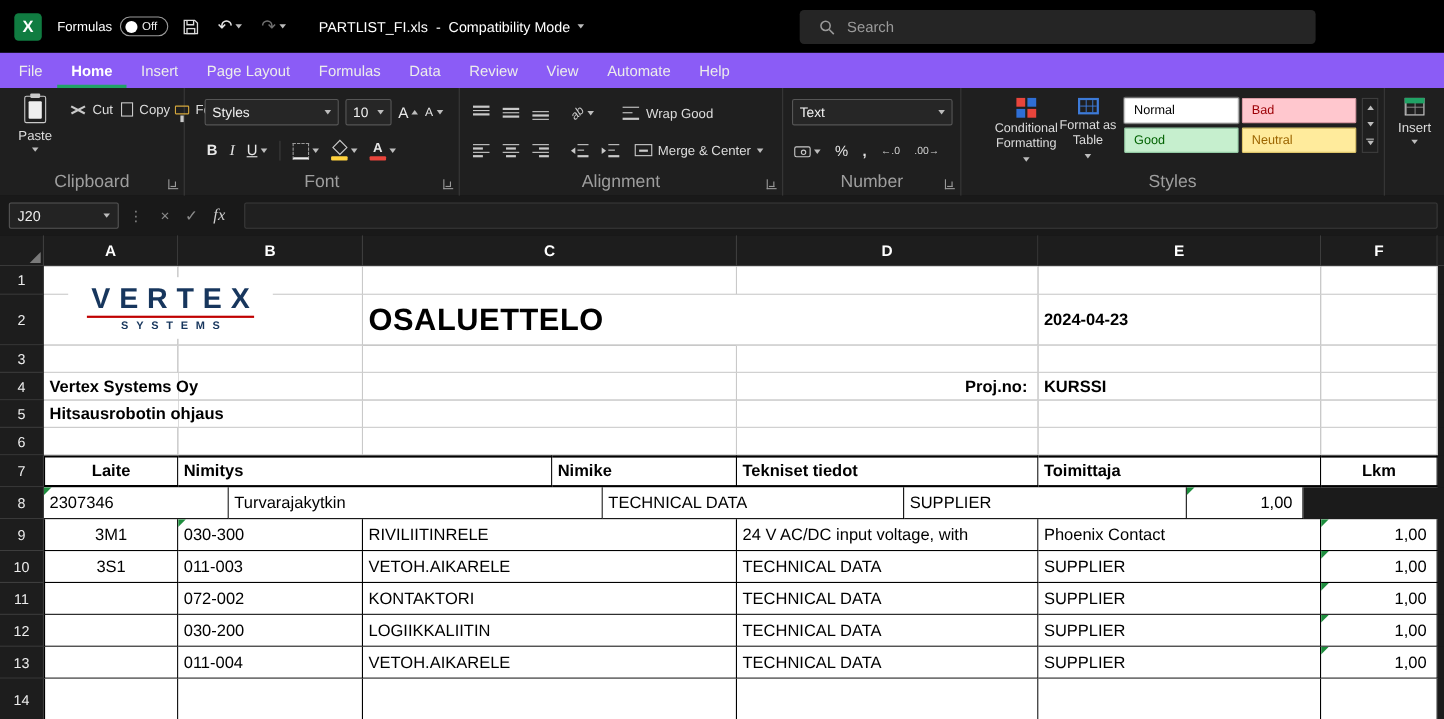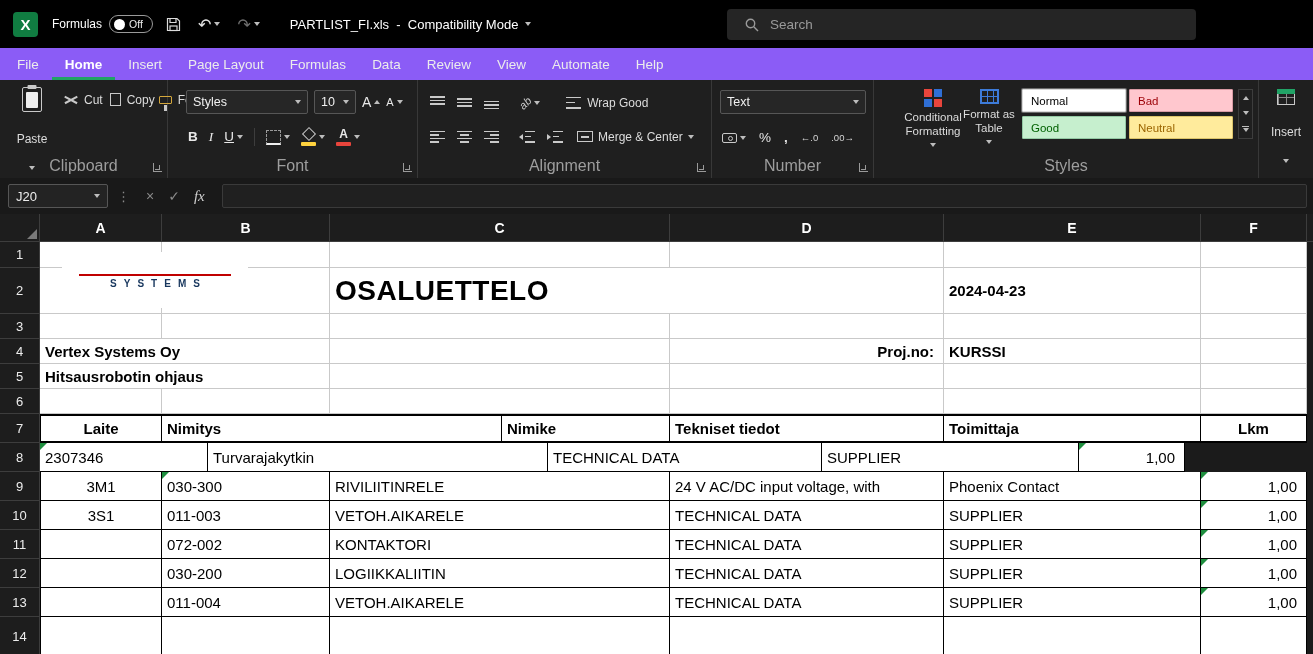--- a/index.html
+++ b/index.html
@@ -35,21 +35,21 @@
   .mitem.active{color:#fff;box-shadow:inset 0 -3px 0 #21A366;font-weight:bold}
 
   
   .ribbon{position:absolute;top:80px;left:0;width:100%;height:98px;background:#1f1f1f;display:flex;color:#dcdcdc}
   .grp{position:relative;height:100%;border-right:1px solid #383838;flex:none}
   .g1{width:168px}.g2{width:250px}.g3{width:294px}.g4{width:162px}.g5{width:385px}.g6{width:54px;border-right:none}
   .grp-label{position:absolute;bottom:3px;left:0;width:100%;text-align:center;font-size:16px;color:#9e9e9e}
   .launcher{position:absolute;bottom:6px;right:5px;width:9px;height:9px;border-left:1px solid #9a9a9a;border-bottom:1px solid #9a9a9a}
   .launcher::after{content:"";position:absolute;left:1px;bottom:1px;width:4px;height:4px;
     border-right:1px solid #9a9a9a;border-bottom:1px solid #9a9a9a}
-  .bigbtn{position:absolute;display:flex;flex-direction:column;align-items:center;gap:20px;font-size:12px;color:#dcdcdc}
+  .bigbtn{position:absolute;display:flex;flex-direction:column;align-items:center;gap:4px;font-size:12px;color:#dcdcdc}
   .sbtn{display:flex;align-items:center;gap:6px;font-size:12px;color:#dcdcdc;height:21px;white-space:nowrap}
   .combo{display:flex;align-items:center;justify-content:space-between;background:#262626;border:1px solid #565656;
     border-radius:2px;padding:0 6px;height:24px;font-size:12.5px;color:#f0f0f0;gap:6px}
   .fmt{color:#e8e8e8;font-size:13.5px;line-height:1}
   .fmt.b{font-weight:bold}
   .fmt.i{font-style:italic;font-family:"Liberation Serif",serif}
   .fmt.u{text-decoration:underline}
   .vsep{width:1px;height:18px;background:#3d3d3d}
   .colbtn{display:flex;flex-direction:column;align-items:center;gap:2px}
   .bar{width:15px;height:4px;border-radius:1px}
@@ -617,18 +617,19 @@
         <div class="c wA t14 first"></div>
         <div class="c wB t14"></div>
         <div class="c wC t14"></div>
         <div class="c wD t14"></div>
         <div class="c wE t14"></div>
         <div class="c wF t14"></div>
         <div class="fillc"></div>
       </div>
 
       <div class="logo">
+        <span class="logo-main">VERTEX</span>
         <span class="logo-rule"></span>
         <span class="logo-sub">SYSTEMS</span>
       </div>
     </div>
   </div>
 </div>
 
 </body></html>

